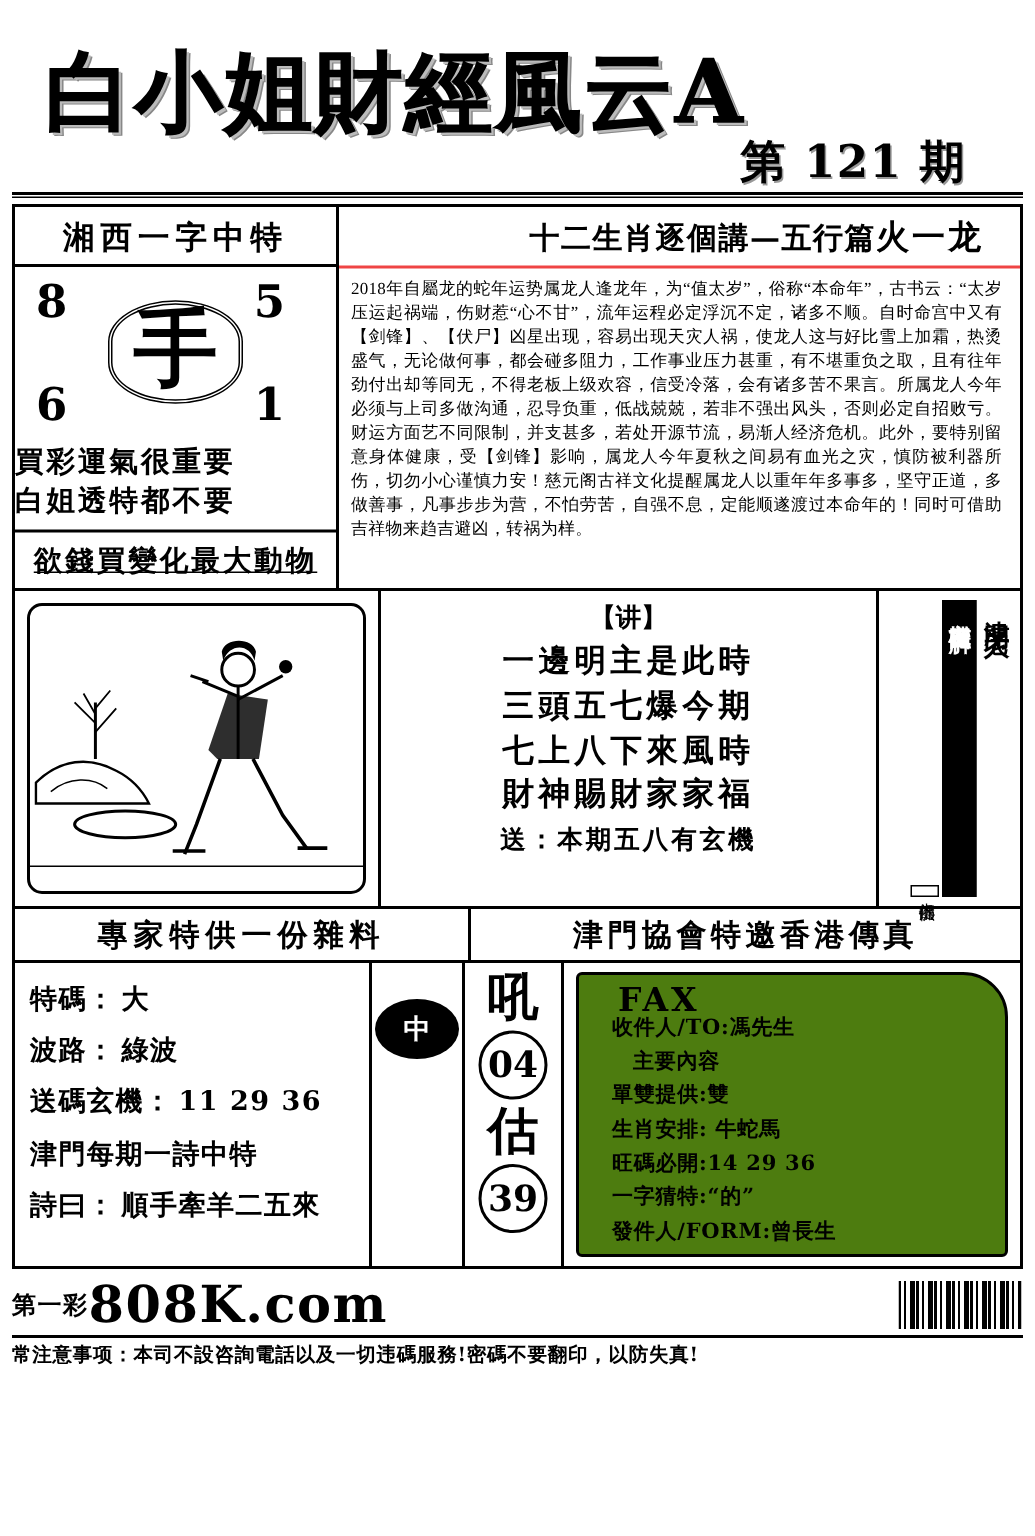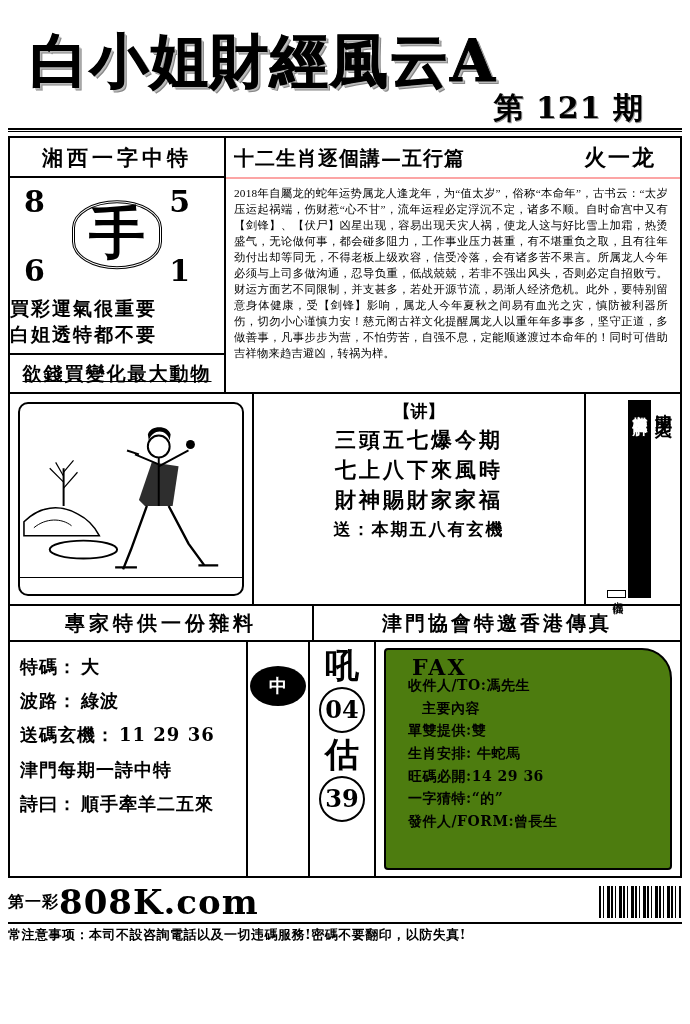--- a/index.html
+++ b/index.html
@@ -126,22 +126,22 @@
   }
 
   .col-right {
     flex: 1;
     display: flex;
     flex-direction: column;
   }
   .col-right-head {
     display: flex;
     align-items: center;
-    justify-content: space-between;
-    border-bottom: 2px solid #fca5a5;
+    justify-content: flex-end;
+    border-bottom: 2px solid #ef4444;
     padding: 5px 10px 4px 8px;
   }
   .zodiac-title {
     font-family: "DejaVu Serif", "Liberation Serif", serif;
     font-size: 20px;
     font-weight: bold;
     letter-spacing: 1px;
   }
   .element-pair {
     font-family: "DejaVu Serif", "Liberation Serif", serif;
@@ -278,21 +278,21 @@
     font-size: 20px;
     font-weight: bold;
     letter-spacing: 3px;
   }
 
   
   .band4 {
     display: flex;
     border: 2px solid #000;
     border-top: 0;
-    height: 236px;
+    height: 204px;
   }
   .pred-cell {
     width: 238px;
     padding: 8px 6px 4px 10px;
     border-right: 2px solid #000;
   }
   .pred-row {
     font-family: "DejaVu Serif", "Liberation Serif", serif;
     font-size: 18px;
     font-weight: bold;
@@ -478,20 +478,21 @@
           <path d="M96 158 L118 158 M180 156 L200 156" stroke="#000" stroke-width="2.4" fill="none"></path>
           <circle cx="172" cy="34" r="4.5" fill="#000"></circle>
           <path d="M108 40 L120 44" stroke="#000" stroke-width="2"></path>
         </svg>
         <div class="ground"></div>
       </div>
     </div>
 
     <div class="verse-cell">
       <div class="verse-head">【讲】</div>
+      <div class="verse-line">一邊明主是此時</div>
       <div class="verse-line">三頭五七爆今期</div>
       <div class="verse-line">七上八下來風時</div>
       <div class="verse-line">財神賜財家家福</div>
       <div class="verse-send">送：本期五八有玄機</div>
     </div>
 
     <div class="seal-cell">
       <div class="v-text">津門老人</div>
       <div class="v-box">玄機圖解</div>
       <div class="v-small">内部提供</div>

